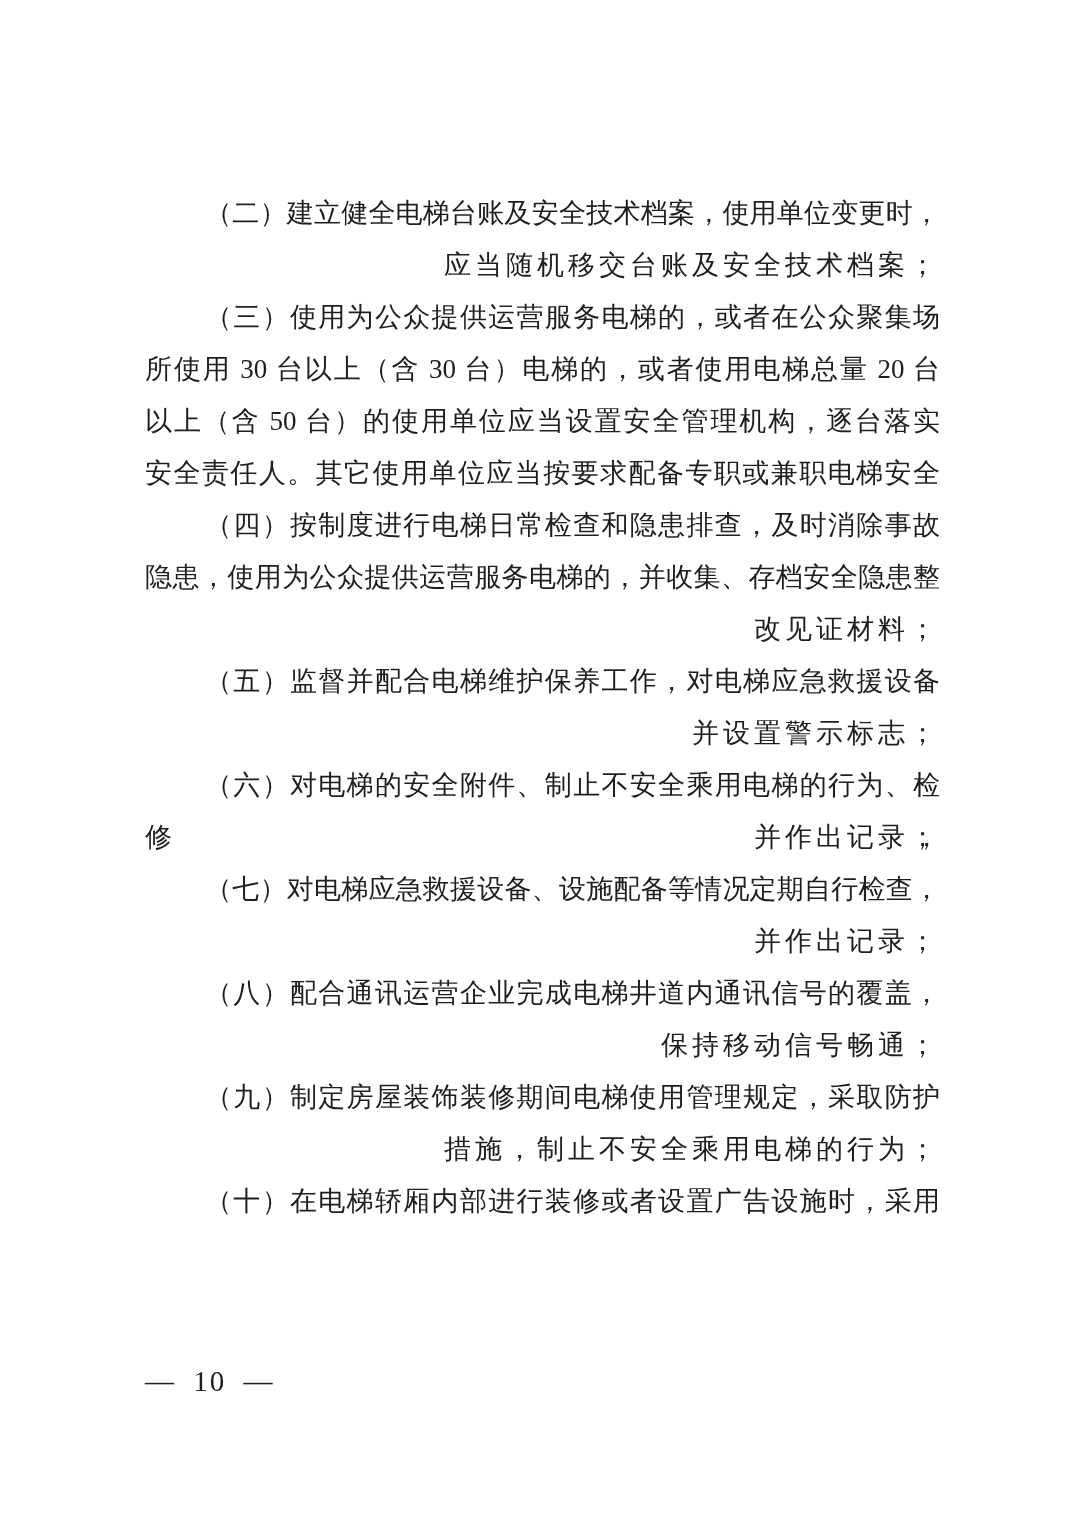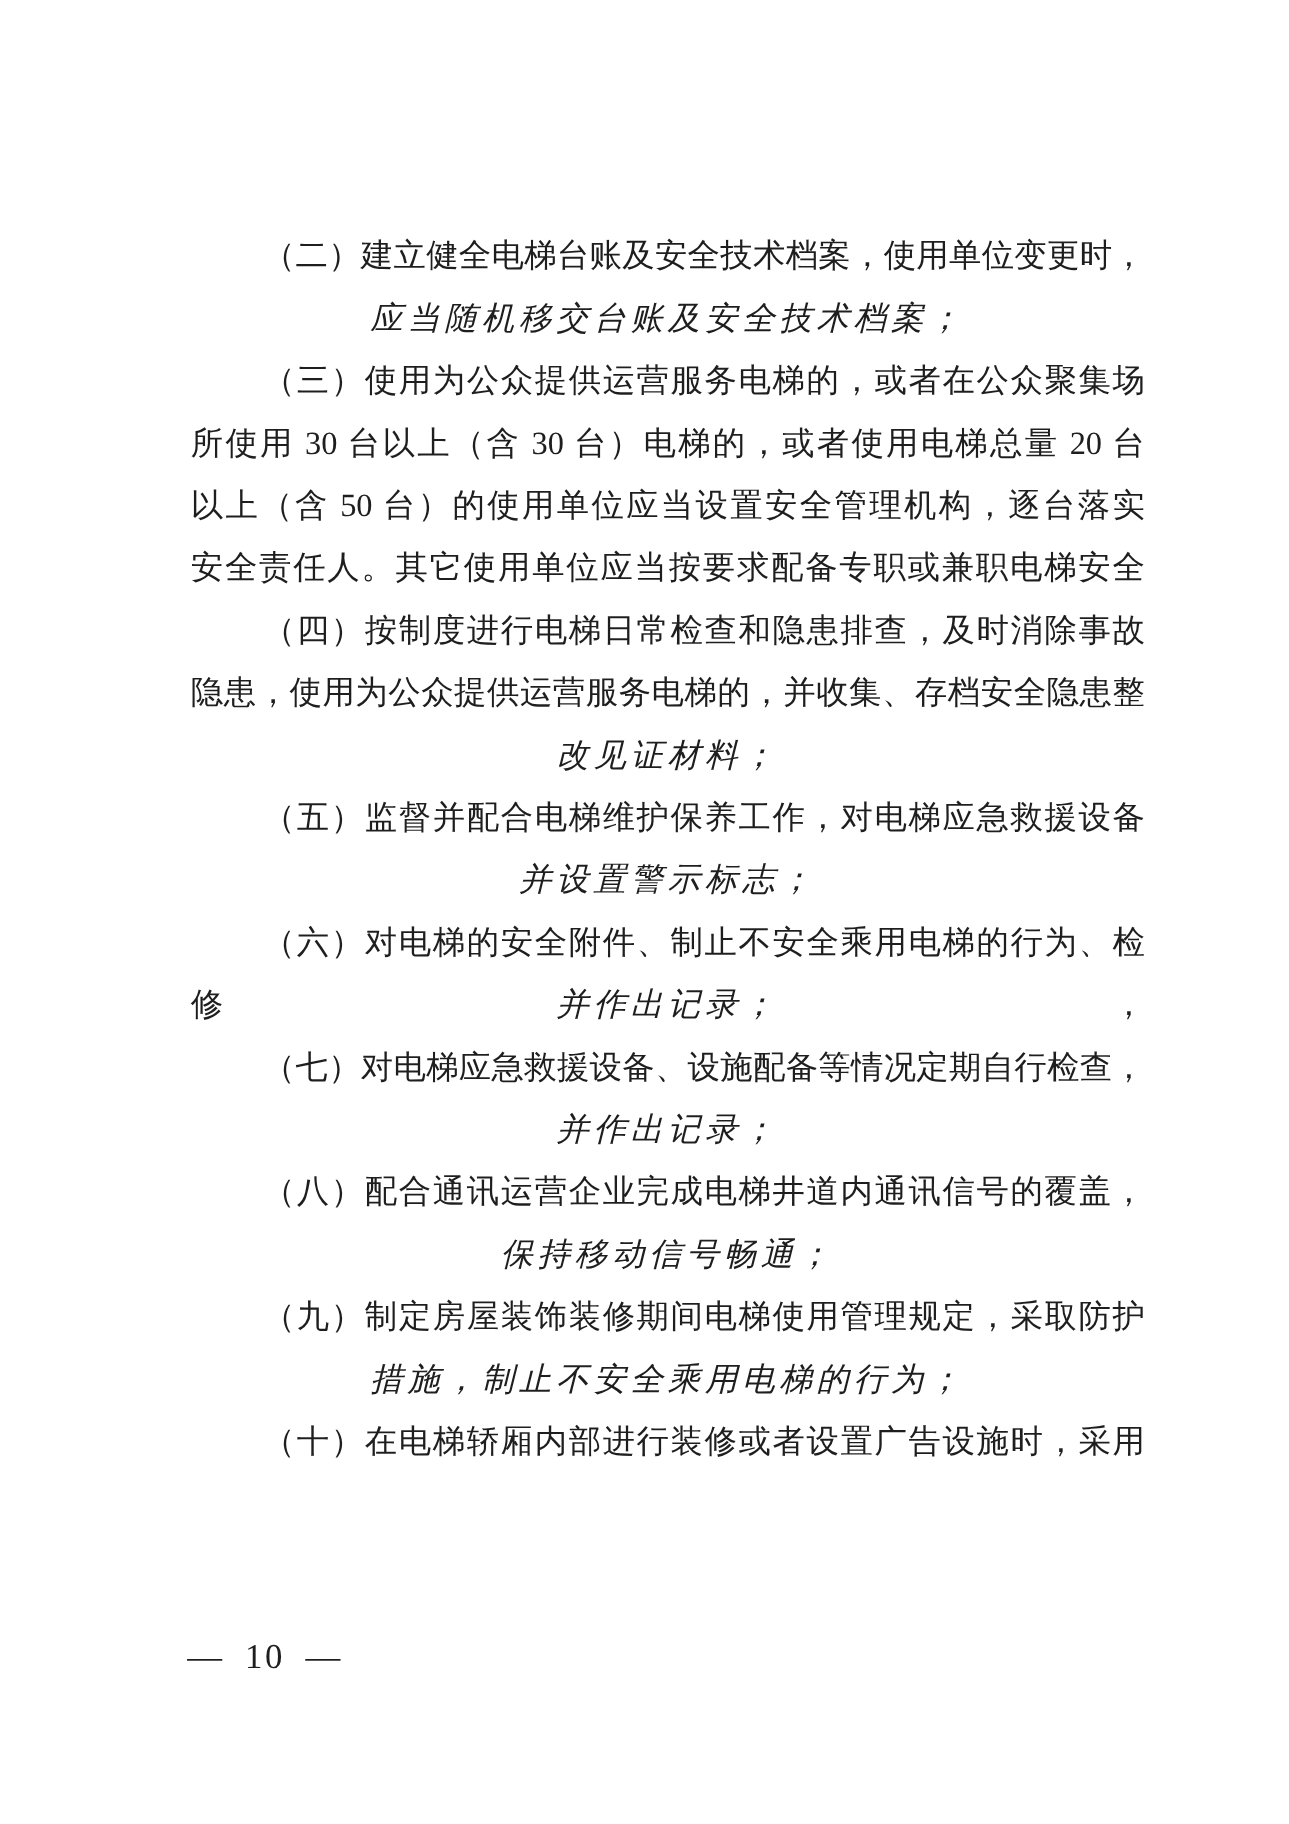--- a/index.html
+++ b/index.html
@@ -11,49 +11,48 @@
     position: relative;
     width: 1074px;
     height: 1520px;
     background: #ffffff;
     overflow: hidden;
     font-family: "Liberation Serif", "DejaVu Serif", serif;
     color: #1e1e1e;
   }
   .text-block {
     position: absolute;
-    left: 159px;
+    left: 145px;
     top: 187px;
     width: 795px;
   }
   .line {
     height: 52px;
     line-height: 52px;
     font-size: 27px;
     overflow: visible;
   }
   
   .line.j {
     text-align: justify;
     text-align-last: justify;
     text-justify: inter-character;
   }
   
   .line.p {
-    text-align: center;
+    text-align: right;
     letter-spacing: 4px;
-    font-style: italic;
   }
   
   .line.ind {
     text-indent: 60px;
   }
   .footer {
     position: absolute;
-    left: 156px;
+    left: 145px;
     top: 1363px;
     font-size: 29px;
     line-height: 36px;
     letter-spacing: 2px;
     word-spacing: 8px;
     color: #1e1e1e;
   }
 </style>
 </head>
 <body>

